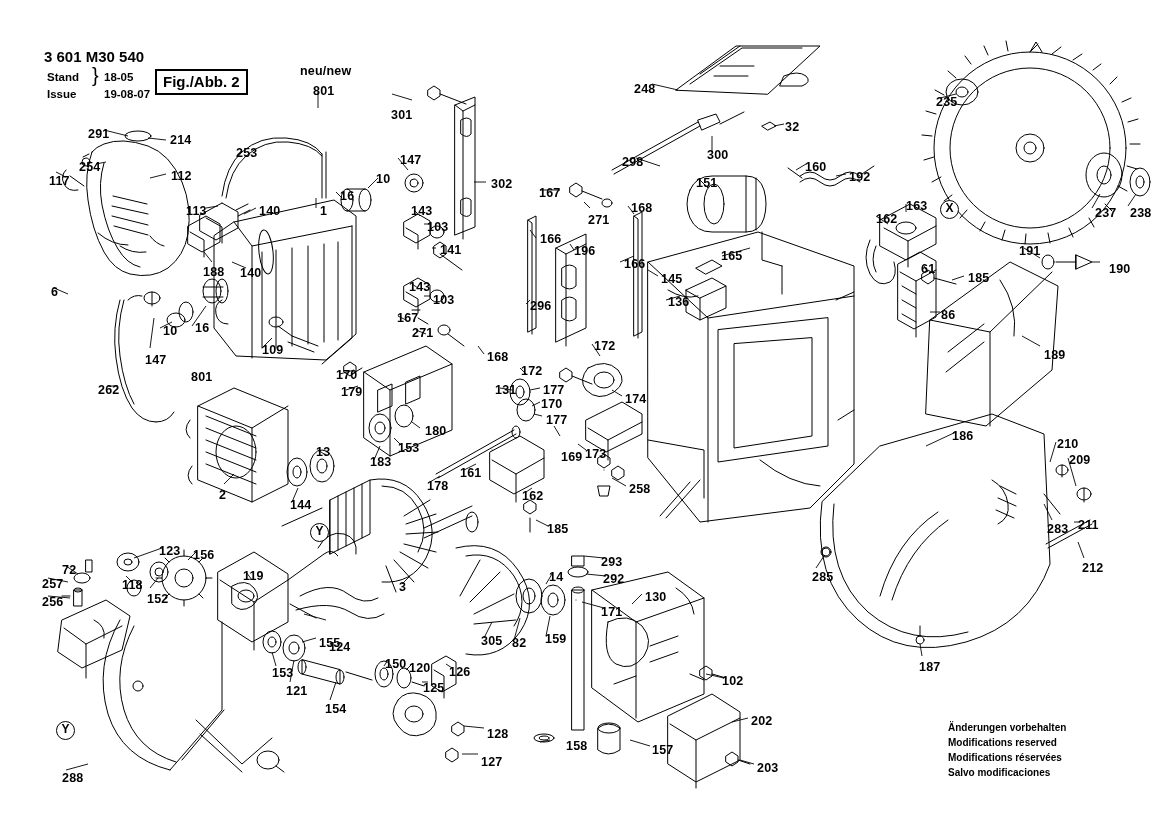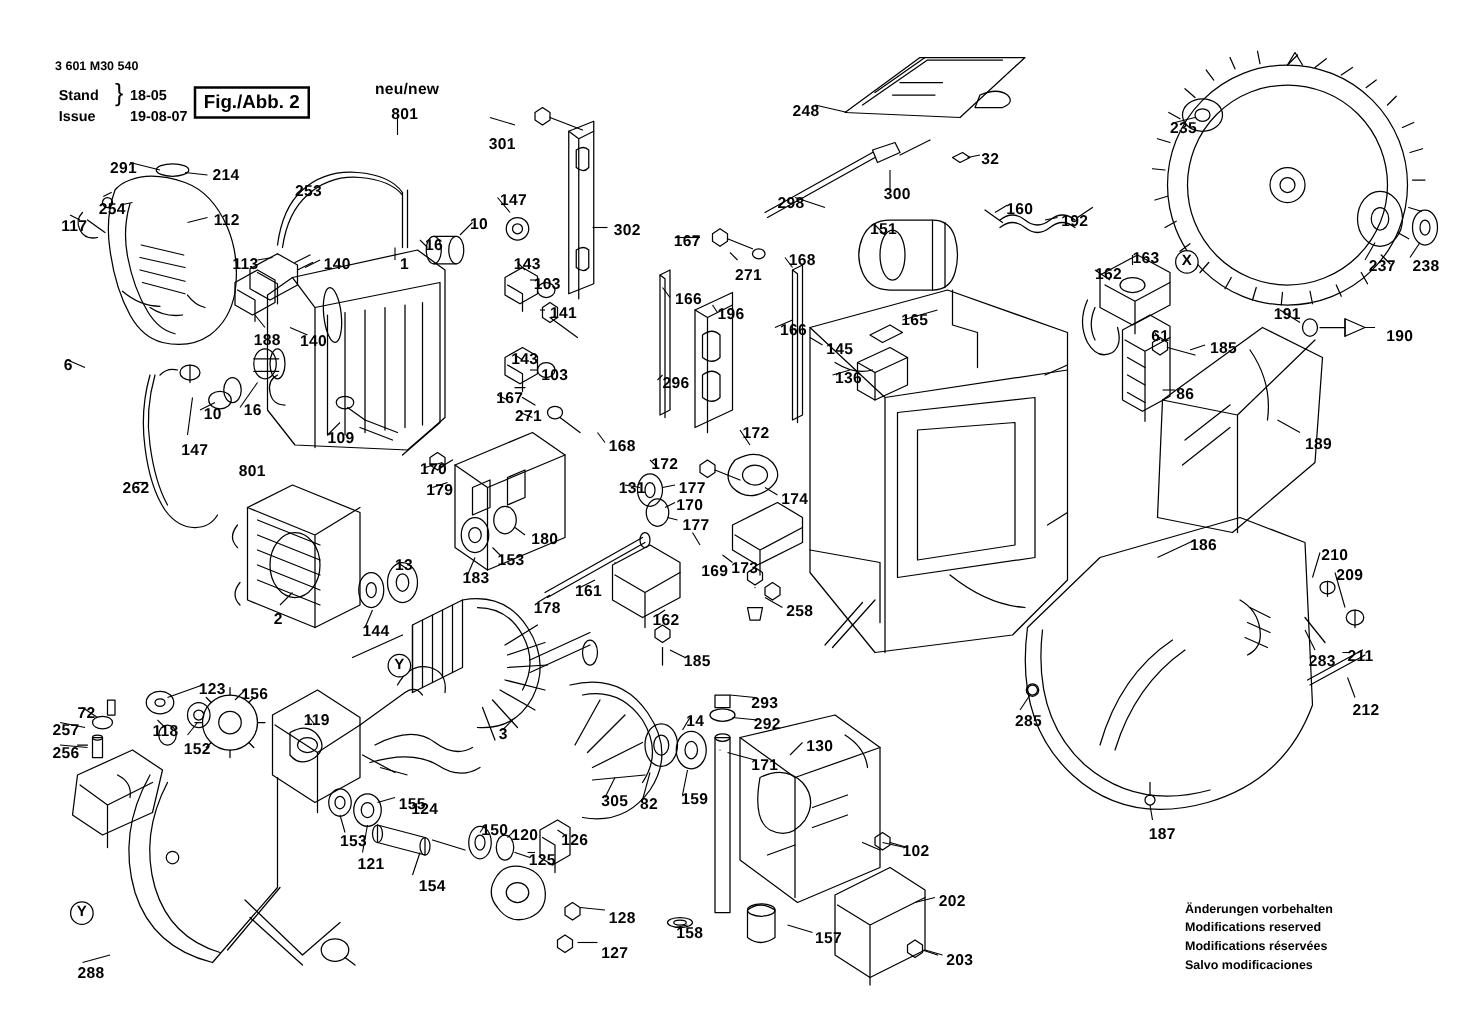--- a/index.html
+++ b/index.html
@@ -1,21 +1,21 @@
 <!DOCTYPE html>
 <html><head>
 <meta charset="utf-8">
 <style>
   html,body{margin:0;padding:0;background:#ffffff;}
   body{width:1166px;height:824px;position:relative;overflow:hidden;
        font-family:"Liberation Sans",sans-serif;color:#000;}
   #sheet{position:absolute;inset:0;}
   .t{position:absolute;white-space:nowrap;font-size:12.5px;font-weight:bold;
      letter-spacing:0.2px;}
-  .hdr{position:absolute;white-space:nowrap;font-size:10px;font-weight:bold;}
+  .hdr{position:absolute;white-space:nowrap;font-size:15px;font-weight:bold;}
   .hdr-small{position:absolute;white-space:nowrap;font-size:11.5px;font-weight:bold;}
   .figbox{position:absolute;border:2px solid #000;padding:2px 6px 3px 6px;
      font-size:15px;font-weight:bold;background:#fff;}
   .foot{position:absolute;white-space:nowrap;font-size:10px;font-weight:bold;}
   .circled{position:absolute;border:1.5px solid #000;border-radius:50%;
      width:17px;height:17px;line-height:15px;text-align:center;
      font-size:12px;font-weight:bold;background:#fff;}
   svg.art{position:absolute;left:0;top:0;width:1166px;height:824px;
      pointer-events:none;}
   .brace{position:absolute;font-size:20px;font-weight:normal;}
@@ -621,24 +621,24 @@
       <div class="t" style="left: 272px; top: 666px;">153</div>
       <div class="t" style="left: 385px; top: 657px;">150</div>
       <div class="t" style="left: 409px; top: 661px;">120</div>
       <div class="t" style="left: 449px; top: 665px;">126</div>
       <div class="t" style="left: 481px; top: 634px;">305</div>
       <div class="t" style="left: 512px; top: 636px;">82</div>
       <div class="t" style="left: 545px; top: 632px;">159</div>
       <div class="t" style="left: 286px; top: 684px;">121</div>
       <div class="t" style="left: 423px; top: 681px;">125</div>
       <div class="t" style="left: 722px; top: 674px;">102</div>
-      <div class="t" style="left: 325px; top: 702px; margin-left: 10px;">154</div>
+      <div class="t" style="left: 325px; top: 702px;">154</div>
       <div class="t" style="left: 487px; top: 727px;">128</div>
       <div class="t" style="left: 751px; top: 714px;">202</div>
-      <div class="t" style="left: 541px; top: 739px;">158</div>
+      <div class="t" style="left: 566px; top: 739px;">158</div>
       <div class="t" style="left: 652px; top: 743px;">157</div>
       <div class="t" style="left: 481px; top: 755px;">127</div>
       <div class="t" style="left: 757px; top: 761px;">203</div>
       <div class="t" style="left: 919px; top: 660px;">187</div>
       <div class="t" style="left: 62px; top: 771px;">288</div>
     </div>
 
 </div>
 
 </body></html>

